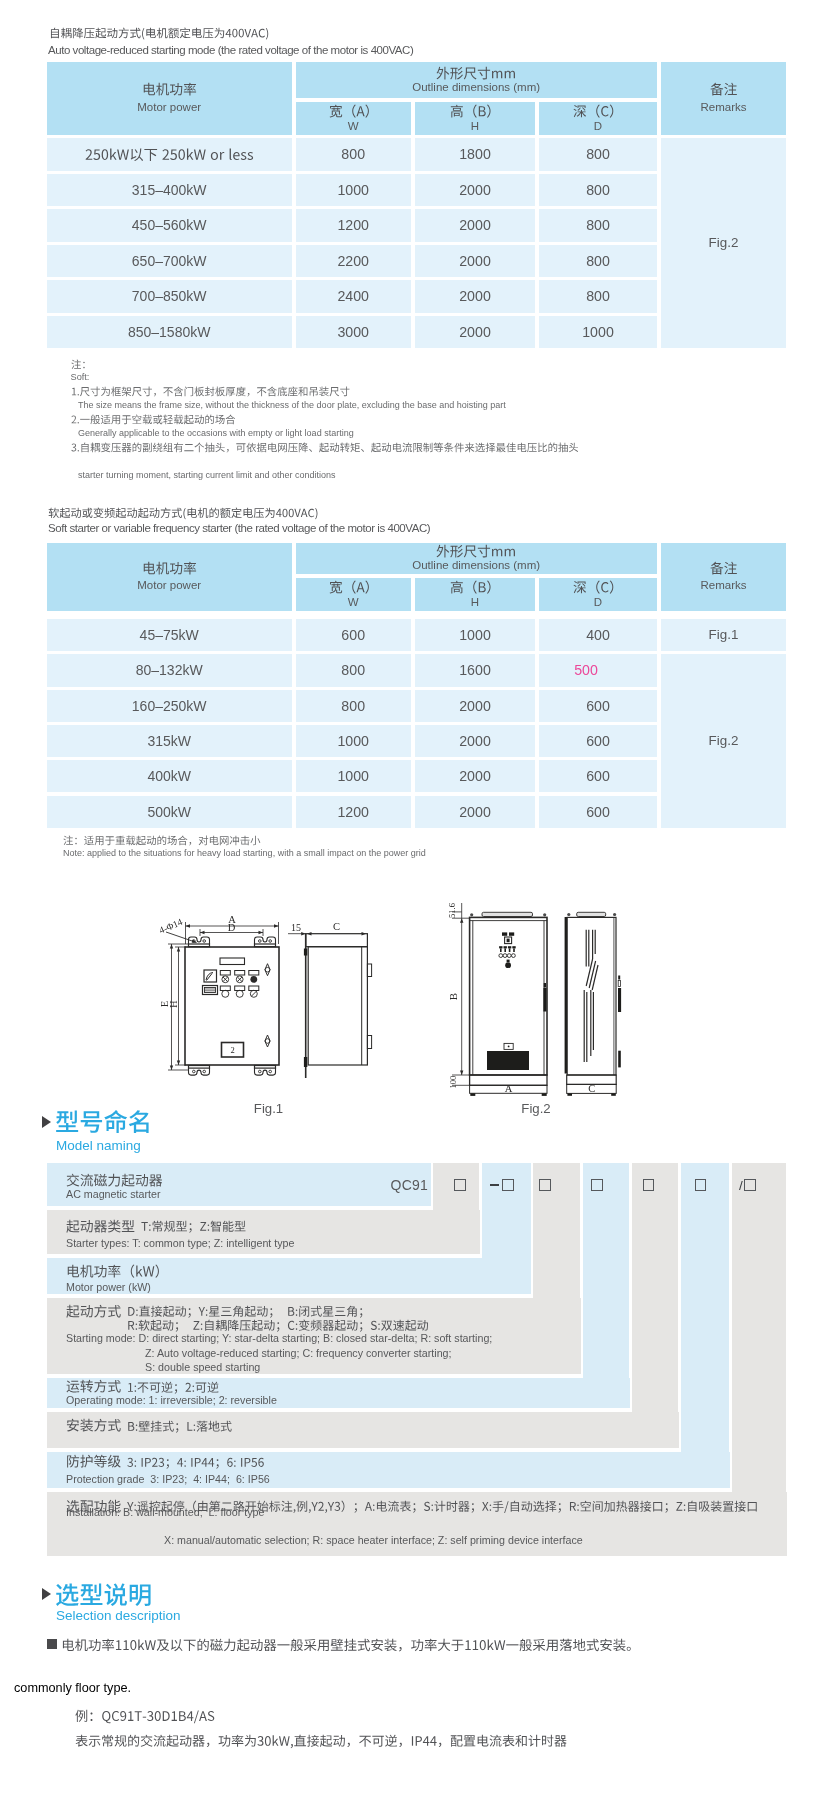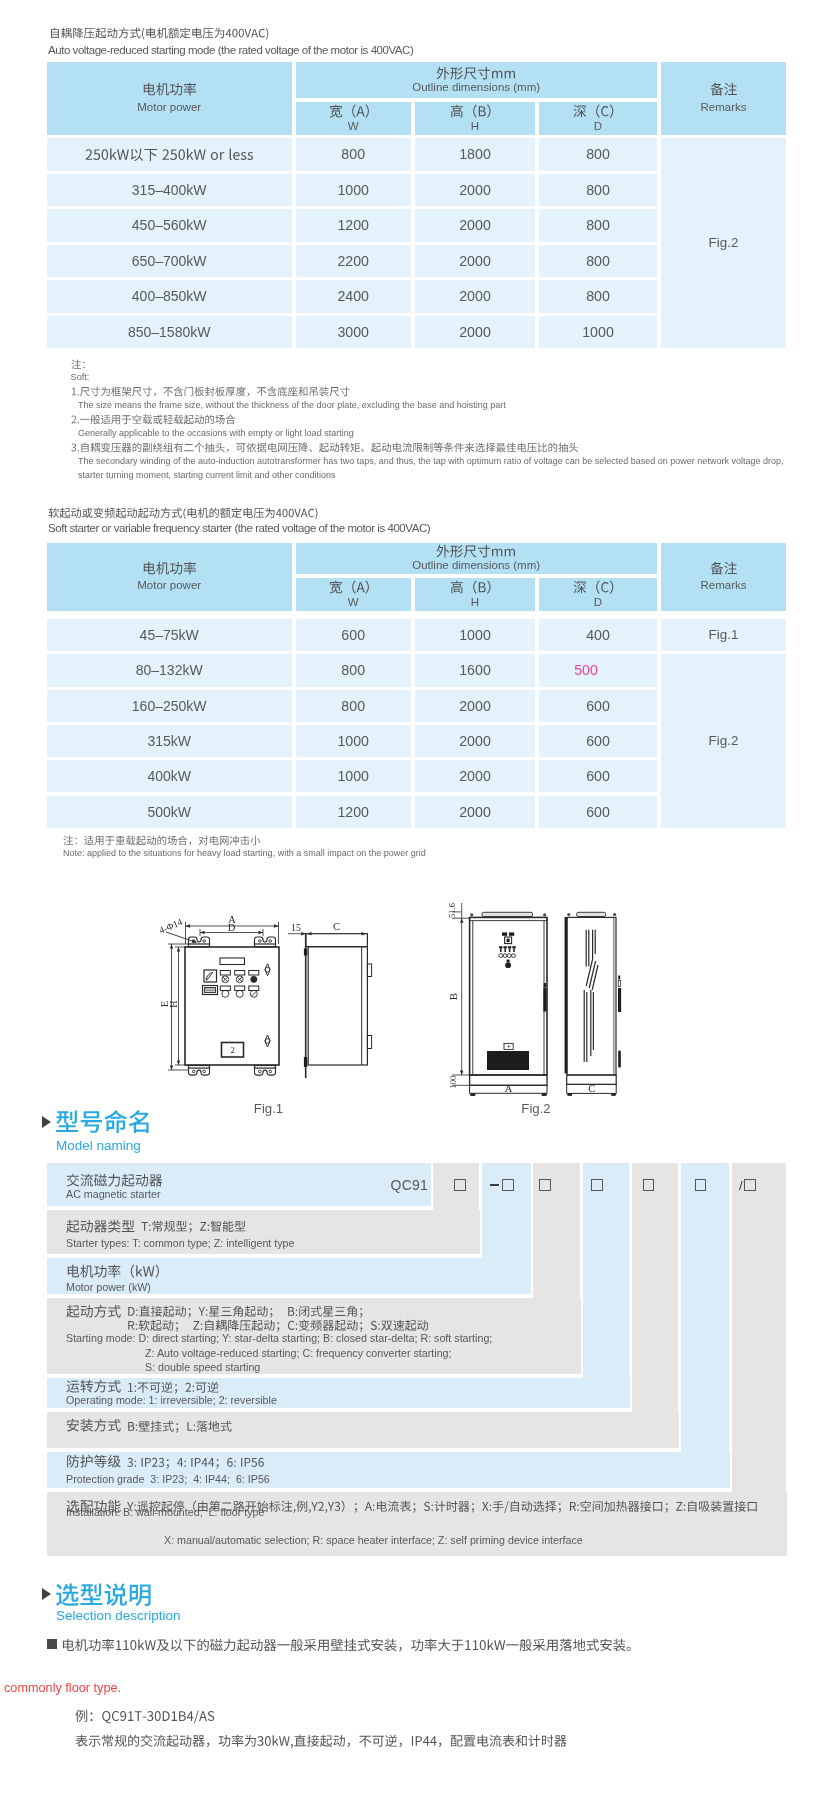--- a/index.html
+++ b/index.html
@@ -237,38 +237,37 @@
     <div style="position:absolute;left:415.0px;top:244.5px;width:120.0px;height:32.5px;background:#e3f2fb"></div>
     <div style="position:absolute;left:539.0px;top:244.5px;width:118.0px;height:32.5px;background:#e3f2fb"></div>
     <div style="position:absolute;top:251.8px;font:14.00px/18.00px 'Liberation Sans',sans-serif;color:#58595b;white-space:pre;left:169.2px;transform:translateX(-50%)">650–700kW</div>
     <div style="position:absolute;top:251.7px;font:14.20px/18.20px 'Liberation Sans',sans-serif;color:#58595b;white-space:pre;left:353.2px;transform:translateX(-50%)">2200</div>
     <div style="position:absolute;top:251.7px;font:14.20px/18.20px 'Liberation Sans',sans-serif;color:#58595b;white-space:pre;left:475.0px;transform:translateX(-50%)">2000</div>
     <div style="position:absolute;top:251.7px;font:14.20px/18.20px 'Liberation Sans',sans-serif;color:#58595b;white-space:pre;left:598.0px;transform:translateX(-50%)">800</div>
     <div style="position:absolute;left:47.0px;top:280.0px;width:244.5px;height:32.5px;background:#e3f2fb"></div>
     <div style="position:absolute;left:295.5px;top:280.0px;width:115.5px;height:32.5px;background:#e3f2fb"></div>
     <div style="position:absolute;left:415.0px;top:280.0px;width:120.0px;height:32.5px;background:#e3f2fb"></div>
     <div style="position:absolute;left:539.0px;top:280.0px;width:118.0px;height:32.5px;background:#e3f2fb"></div>
-    <div style="position:absolute;top:287.2px;font:14.00px/18.00px 'Liberation Sans',sans-serif;color:#58595b;white-space:pre;left:169.2px;transform:translateX(-50%)">400–850kW</div>
+    <div style="position:absolute;top:287.2px;font:14.00px/18.00px 'Liberation Sans',sans-serif;color:#58595b;white-space:pre;left:169.2px;transform:translateX(-50%)">700–850kW</div>
     <div style="position:absolute;top:287.1px;font:14.20px/18.20px 'Liberation Sans',sans-serif;color:#58595b;white-space:pre;left:353.2px;transform:translateX(-50%)">2400</div>
     <div style="position:absolute;top:287.1px;font:14.20px/18.20px 'Liberation Sans',sans-serif;color:#58595b;white-space:pre;left:475.0px;transform:translateX(-50%)">2000</div>
     <div style="position:absolute;top:287.1px;font:14.20px/18.20px 'Liberation Sans',sans-serif;color:#58595b;white-space:pre;left:598.0px;transform:translateX(-50%)">800</div>
     <div style="position:absolute;left:47.0px;top:315.5px;width:244.5px;height:32.5px;background:#e3f2fb"></div>
     <div style="position:absolute;left:295.5px;top:315.5px;width:115.5px;height:32.5px;background:#e3f2fb"></div>
     <div style="position:absolute;left:415.0px;top:315.5px;width:120.0px;height:32.5px;background:#e3f2fb"></div>
     <div style="position:absolute;left:539.0px;top:315.5px;width:118.0px;height:32.5px;background:#e3f2fb"></div>
     <div style="position:absolute;top:322.8px;font:14.00px/18.00px 'Liberation Sans',sans-serif;color:#58595b;white-space:pre;left:169.2px;transform:translateX(-50%)">850–1580kW</div>
     <div style="position:absolute;top:322.6px;font:14.20px/18.20px 'Liberation Sans',sans-serif;color:#58595b;white-space:pre;left:353.2px;transform:translateX(-50%)">3000</div>
     <div style="position:absolute;top:322.6px;font:14.20px/18.20px 'Liberation Sans',sans-serif;color:#58595b;white-space:pre;left:475.0px;transform:translateX(-50%)">2000</div>
     <div style="position:absolute;top:322.6px;font:14.20px/18.20px 'Liberation Sans',sans-serif;color:#58595b;white-space:pre;left:598.0px;transform:translateX(-50%)">1000</div>
     <div style="position:absolute;left:661.0px;top:138.0px;width:125.0px;height:210.0px;background:#e3f2fb"></div>
     <div style="position:absolute;top:234.3px;font:13.40px/17.40px 'Liberation Sans',sans-serif;color:#58595b;white-space:pre;left:723.5px;transform:translateX(-50%)">Fig.2</div>
     <div style="position:absolute;top:371.4px;font:9.20px/13.20px 'Liberation Sans',sans-serif;color:#6a6b6d;white-space:pre;left:70.5px">Soft:</div>
     <div style="position:absolute;top:399.0px;font:9.00px/13.00px 'Liberation Sans',sans-serif;color:#6a6b6d;white-space:pre;left:78.0px">The size means the frame size, without the thickness of the door plate, excluding the base and hoisting part</div>
     <div style="position:absolute;top:427.0px;font:9.00px/13.00px 'Liberation Sans',sans-serif;color:#6a6b6d;white-space:pre;left:78.0px">Generally applicable to the occasions with empty or light load starting</div>
-    <div style="position:absolute;top:454.5px;font:9.00px/13.00px 'Liberation Sans',sans-serif;color:#6a6b6d;white-space:pre;left:78.0px">The secondary winding of the auto-induction autotransformer has two taps, and thus, the tap with optimum ratio of voltage can be selected based on power network voltage drop,</div>
     <div style="position:absolute;top:468.5px;font:9.00px/13.00px 'Liberation Sans',sans-serif;color:#6a6b6d;white-space:pre;left:78.0px">starter turning moment, starting current limit and other conditions</div>
     <div style="position:absolute;top:520.8px;font:11.50px/15.50px 'Liberation Sans',sans-serif;color:#58595b;white-space:pre;letter-spacing:-0.45px;left:48.0px">Soft starter or variable frequency starter (the rated voltage of the motor is 400VAC)</div>
     <div style="position:absolute;left:47.0px;top:543.0px;width:244.5px;height:68.0px;background:#b3e0f3"></div>
     <div style="position:absolute;top:578.2px;font:11.50px/15.50px 'Liberation Sans',sans-serif;color:#58595b;white-space:pre;left:169.2px;transform:translateX(-50%)">Motor power</div>
     <div style="position:absolute;left:295.5px;top:543.0px;width:361.5px;height:31.0px;background:#b3e0f3"></div>
     <div style="position:absolute;top:558.2px;font:11.50px/15.50px 'Liberation Sans',sans-serif;color:#58595b;white-space:pre;left:476.2px;transform:translateX(-50%)">Outline dimensions (mm)</div>
     <div style="position:absolute;left:295.5px;top:578.0px;width:115.5px;height:33.0px;background:#b3e0f3"></div>
     <div style="position:absolute;top:594.8px;font:11.50px/15.50px 'Liberation Sans',sans-serif;color:#58595b;white-space:pre;left:353.2px;transform:translateX(-50%)">W</div>
     <div style="position:absolute;left:415.0px;top:578.0px;width:120.0px;height:33.0px;background:#b3e0f3"></div>
     <div style="position:absolute;top:594.8px;font:11.50px/15.50px 'Liberation Sans',sans-serif;color:#58595b;white-space:pre;left:475.0px;transform:translateX(-50%)">H</div>
@@ -364,21 +363,21 @@
     <div style="position:absolute;top:1331.2px;font:10.70px/14.70px 'Liberation Sans',sans-serif;color:#58595b;white-space:pre;left:66.0px">Starting mode: D: direct starting; Y: star-delta starting; B: closed star-delta; R: soft starting;</div>
     <div style="position:absolute;top:1346.2px;font:10.70px/14.70px 'Liberation Sans',sans-serif;color:#58595b;white-space:pre;left:145.0px">Z: Auto voltage-reduced starting; C: frequency converter starting;</div>
     <div style="position:absolute;top:1359.7px;font:10.70px/14.70px 'Liberation Sans',sans-serif;color:#58595b;white-space:pre;left:145.0px">S: double speed starting</div>
     <div style="position:absolute;top:1393.2px;font:10.70px/14.70px 'Liberation Sans',sans-serif;color:#58595b;white-space:pre;left:66.0px">Operating mode: 1: irreversible; 2: reversible</div>
     <div style="position:absolute;top:1505px;font:10.70px/14.70px 'Liberation Sans',sans-serif;color:#58595b;white-space:pre;left:66.0px">Installation: B: wall-mounted;  L: floor type</div>
     <div style="position:absolute;top:1472.2px;font:10.70px/14.70px 'Liberation Sans',sans-serif;color:#58595b;white-space:pre;left:66.0px">Protection grade  3: IP23;  4: IP44;  6: IP56</div>
     <div style="position:absolute;top:1533.2px;font:10.70px/14.70px 'Liberation Sans',sans-serif;color:#58595b;white-space:pre;left:164.0px">X: manual/automatic selection; R: space heater interface; Z: self priming device interface</div>
     <div style="position:absolute;left:41.5px;top:1588px;width:0;height:0;border-left:9px solid #414042;border-top:6.5px solid transparent;border-bottom:6.5px solid transparent"></div>
     <div style="position:absolute;top:1606.8px;font:13.50px/17.50px 'Liberation Sans',sans-serif;color:#2aa9e1;white-space:pre;left:56.0px">Selection description</div>
     <div style="position:absolute;left:47.0px;top:1639.0px;width:10.0px;height:10.0px;background:#4a4a4c"></div>
-    <div style="position:absolute;top:1679.7px;font:12.70px/16.70px 'Liberation Sans',sans-serif;color:#ef4444;white-space:pre;left:4px">commonly floor type.</div>
+    <div style="position:absolute;top:1679.7px;font:12.70px/16.70px 'Liberation Sans',sans-serif;color:#000000;white-space:pre;left:14.0px">commonly floor type.</div>
     <svg style="position:absolute;left:140px;top:895px" width="500" height="210" viewBox="140 895 500 210">
       <rect x="185.0" y="947.0" width="94.0" height="118.0" fill="none" stroke="#2b2a29" stroke-width="1.6"></rect>
       <line x1="185.5" y1="922.0" x2="185.5" y2="944.0" stroke="#2b2a29" stroke-width="0.8"></line>
       <line x1="278.5" y1="922.0" x2="278.5" y2="944.0" stroke="#2b2a29" stroke-width="0.8"></line>
       <line x1="185.5" y1="926.0" x2="278.5" y2="926.0" stroke="#2b2a29" stroke-width="0.8"></line>
       <path d="M0,0 L-4.5,1.7 L-4.5,-1.7 Z" fill="#2b2a29" transform="translate(185.5,926.0) rotate(180.0)"></path>
       <path d="M0,0 L-4.5,1.7 L-4.5,-1.7 Z" fill="#2b2a29" transform="translate(278.5,926.0) rotate(0.0)"></path>
       <text x="232.0" y="923.0" font-family="Liberation Serif" font-size="10.5" fill="#2b2a29" text-anchor="middle">A</text>
       <line x1="200.0" y1="929.0" x2="200.0" y2="936.0" stroke="#2b2a29" stroke-width="0.8"></line>
       <line x1="263.0" y1="929.0" x2="263.0" y2="936.0" stroke="#2b2a29" stroke-width="0.8"></line>

